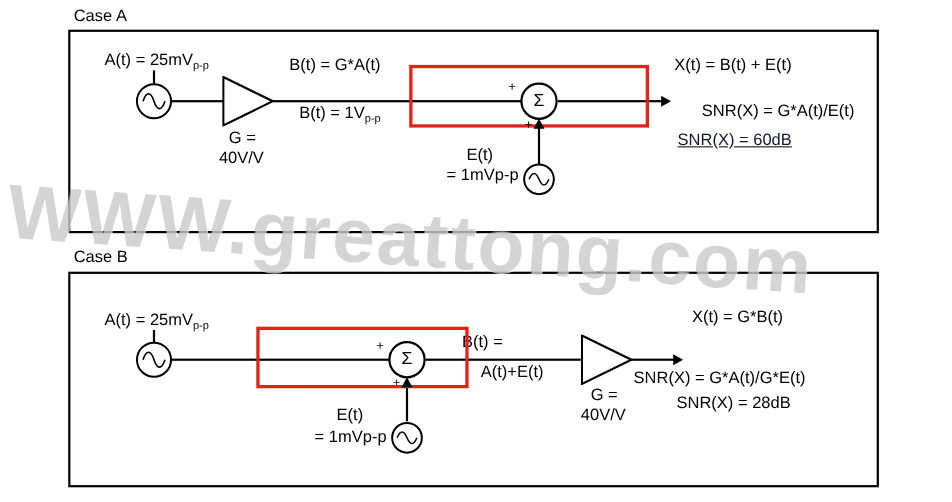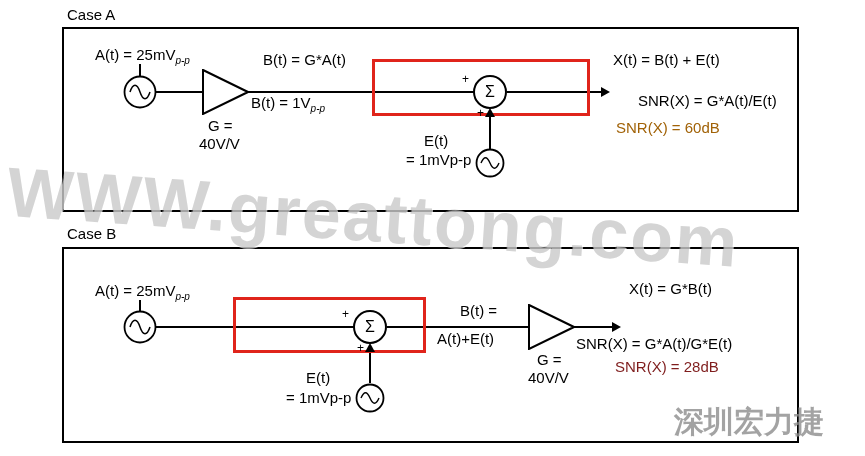--- a/index.html
+++ b/index.html
@@ -3,37 +3,37 @@
 <meta charset="utf-8">
 <style>
   * { margin:0; padding:0; box-sizing:border-box; }
   body { background:#fff; }
   .canvas {
     position:relative; width:865px; height:456px; background:#fff;
     font-family:"Liberation Sans","DejaVu Sans",sans-serif; color:#000; overflow:hidden;
   }
   .box { position:absolute; border:2px solid #000; background:transparent; }
   .lbl { position:absolute; font-size:15px; line-height:1.15; white-space:nowrap; }
-  .lbl sub { font-size:10px;font-style:italic; }
+  .lbl sub { font-size:10px; }
   .hline { position:absolute; height:2px; background:#000; }
   .vline { position:absolute; width:2px; background:#000; }
   .redbox { position:absolute; border:3px solid #e0241b; z-index:1; }
   .sum {
     position:absolute; width:34px; height:34px; border:2px solid #000; border-radius:50%;
     background:#fff; display:flex; align-items:center; justify-content:center;
     font-size:16px; z-index:2;
   }
   .plus { position:absolute; font-size:12px; z-index:3; }
   .icon { position:absolute; z-index:2; }
   .arrow-r { position:absolute; width:0; height:0; border-top:5px solid transparent;
              border-bottom:5px solid transparent; border-left:9px solid #000; }
   .arrow-u { position:absolute; width:0; height:0; border-left:5px solid transparent;
              border-right:5px solid transparent; border-bottom:9px solid #000; z-index:2; }
-  .snr-good { color:#a16207; }
-  .snr-bad  { color:#7f1d1d; }
+  .snr-good { color:#0f172a;text-decoration:underline; }
+  .snr-bad  { color:#000000; }
   .wm-center {
     position:absolute; left:10px; top:152px; font-size:70px; font-weight:bold;
     letter-spacing:2px; color:rgba(160,160,160,0.45);
     text-shadow:1px 1px 0 rgba(255,255,255,0.65);
     transform:rotate(4deg); transform-origin:left top;
     pointer-events:none; z-index:6; white-space:nowrap;
   }
   .wm-br {
     position:absolute; left:674px; top:402px; font-size:30px; font-weight:bold;
     color:rgba(140,140,140,0.8); pointer-events:none; z-index:6; white-space:nowrap;
@@ -64,21 +64,21 @@
     <div class="icon" style="left:202px;top:69px;">
       <svg width="48" height="46" viewBox="0 0 48 46">
         <polygon points="1,1 46,23 1,45" fill="#fff" stroke="#000" stroke-width="2"></polygon>
       </svg>
     </div>
     <div class="lbl" style="left:208px;top:117px;">G =</div>
     <div class="lbl" style="left:199px;top:135px;">40V/V</div>
 
     <div class="hline" style="left:248px;top:91px;width:226px;"></div>
     <div class="lbl" style="left:263px;top:51px;">B(t) = G*A(t)</div>
-    <div class="lbl" style="left:251px;top:94px;"><span>B(t) = 1V</span><sub>p-p</sub></div>
+    <div class="lbl" style="left:272px;top:94px;"><span>B(t) = 1V</span><sub>p-p</sub></div>
 
     <div class="redbox" style="left:372px;top:59px;width:218px;height:57px;"></div>
 
     <div class="sum" style="left:473px;top:75px;">
         <span>Σ</span>
       </div>
     <div class="plus" style="left:462px;top:72px;">+</div>
     <div class="plus" style="left:477px;top:106px;">+</div>
 
     <div class="hline" style="left:507px;top:91px;width:96px;"></div>
@@ -131,35 +131,34 @@
     <div class="icon" style="left:355px;top:383px;">
       <svg width="30" height="30" viewBox="0 0 30 30">
         <circle cx="15" cy="15" r="13.5" fill="#fff" stroke="#000" stroke-width="1.8"></circle>
         <path d="M6,15 C9,8 12,8 15,15 C18,22 21,22 24,15" fill="none" stroke="#000" stroke-width="1.4"></path>
       </svg>
     </div>
     <div class="lbl" style="left:306px;top:369px;">E(t)</div>
     <div class="lbl" style="left:286px;top:389px;">= 1mVp-p</div>
 
     <div class="hline" style="left:387px;top:326px;width:141px;"></div>
-    <div class="lbl" style="left:460px;top:302px;">B(t) =</div>
+    <div class="lbl" style="left:420px;top:302px;">B(t) =</div>
     <div class="lbl" style="left:437px;top:330px;">A(t)+E(t)</div>
 
     <div class="icon" style="left:528px;top:304px;">
       <svg width="48" height="46" viewBox="0 0 48 46">
         <polygon points="1,1 46,23 1,45" fill="#fff" stroke="#000" stroke-width="2"></polygon>
       </svg>
     </div>
     <div class="lbl" style="left:537px;top:351px;">G =</div>
     <div class="lbl" style="left:528px;top:369px;">40V/V</div>
 
     <div class="hline" style="left:574px;top:326px;width:40px;"></div>
     <div class="arrow-r" style="left:612px;top:322px;"></div>
 
     <div class="lbl" style="left:629px;top:280px;">X(t) = G*B(t)</div>
     <div class="lbl" style="left:576px;top:335px;">SNR(X) = G*A(t)/G*E(t)</div>
     <div class="lbl snr-bad" style="left:615px;top:358px;">SNR(X) = 28dB</div>
   </div>
 
   <div class="wm-center">WWW.greattong.com</div>
-  <div class="wm-br">深圳宏力捷</div>
 
 </div>
 
 </body></html>

